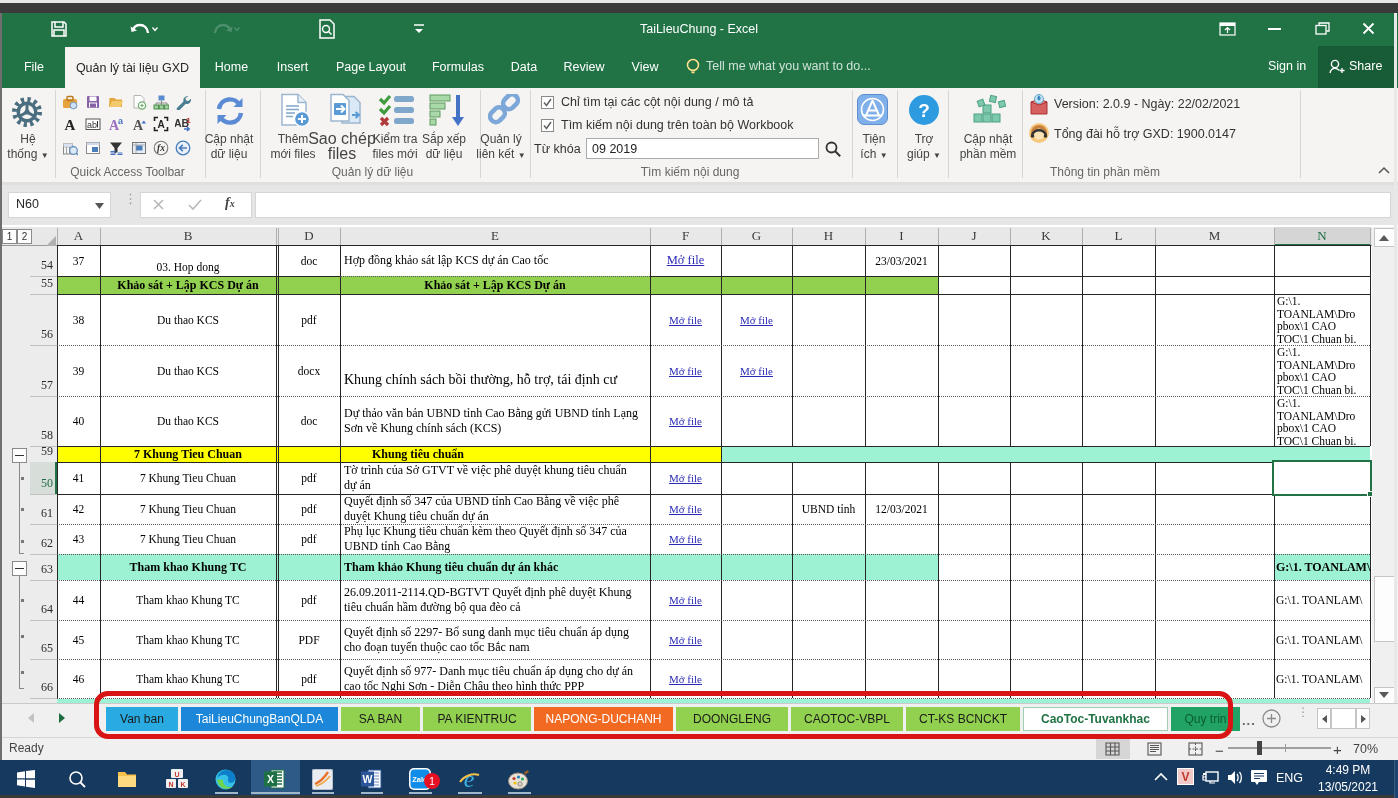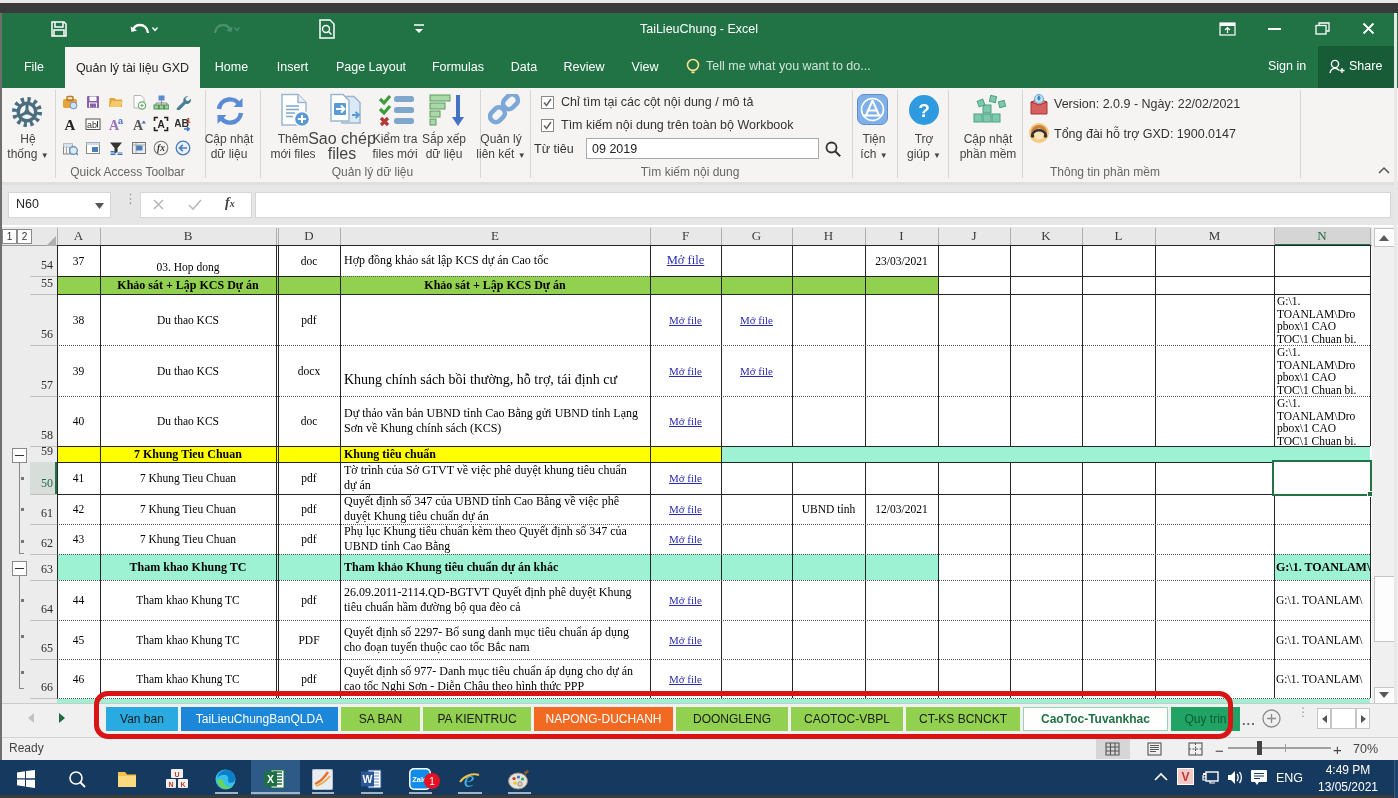--- a/index.html
+++ b/index.html
@@ -210,21 +210,21 @@
 <div class="abs" style="left:541px;top:96px;width:13px;height:13px;background:#fff;border:1px solid #8a8a8a;"></div>
 <svg class="abs" style="left:542px;top:97px;" width="11" height="11" viewBox="0 0 11 11">
       <path d="M2 5.5l2.5 3L9 2" fill="none" stroke="#666" stroke-width="1.6"></path>
     </svg>
 <div class="abs" style="left:561px;top:95px;font-size:12.5px;color:#333;">Chỉ tìm tại các cột nội dung / mô tả</div>
 <div class="abs" style="left:541px;top:119px;width:13px;height:13px;background:#fff;border:1px solid #8a8a8a;"></div>
 <svg class="abs" style="left:542px;top:120px;" width="11" height="11" viewBox="0 0 11 11">
       <path d="M2 5.5l2.5 3L9 2" fill="none" stroke="#666" stroke-width="1.6"></path>
     </svg>
 <div class="abs" style="left:561px;top:118px;font-size:12.5px;color:#333;">Tìm kiếm nội dung trên toàn bộ Workbook</div>
-<div class="abs" style="left:534px;top:142px;font-size:12.5px;color:#333;">Từ tiêu</div>
+<div class="abs" style="left:534px;top:142px;font-size:12.5px;color:#333;">Từ khóa</div>
 <div class="abs" style="left:586px;top:138px;width:233px;height:21px;background:#fff;border:1px solid #aaa;">
       <span style="position:absolute;left:5px;top:3px;font-size:12.5px;color:#222;">09 2019</span>
     </div>
 <svg class="abs" style="left:824px;top:140px;" width="18" height="18" viewBox="0 0 18 18">
       <circle cx="7.5" cy="7.5" r="5" fill="none" stroke="#333" stroke-width="1.8"></circle>
       <path d="M11.2 11.2l5 5" stroke="#333" stroke-width="2"></path>
     </svg>
 <div class="abs" style="left:560px;top:165px;width:260px;text-align:center;font-size:12px;color:#666;">Tìm kiếm nội dung</div>
 <svg class="abs" style="left:857px;top:94px;" width="31" height="31" viewBox="0 0 31 31">
 <rect x="0.5" y="0.5" width="30" height="30" rx="6.5" fill="#7fb0ea" stroke="#5e8fcc"></rect>
@@ -483,21 +483,21 @@
 <div class="cellt" style="left:344px;top:396px;width:306px;height:50px;display:flex;align-items:center;justify-content:flex-start;text-align:left;font-size:12px;font-weight:normal;color:#000;line-height:15px;">
       <span style="width:100%;">Dự thảo văn bản UBND tỉnh Cao Bằng gửi UBND tỉnh Lạng<br>Sơn về Khung chính sách (KCS)</span>
     </div>
 <div class="abs ctr" style="left:650px;top:396px;width:71px;height:50px;">
       <span class="link">Mở file</span>
     </div>
 <div class="cellt" style="left:100px;top:446px;width:176px;height:16px;display:flex;align-items:center;justify-content:center;text-align:center;font-size:12px;font-weight:bold;color:#000;">
       <span style="width:100%;">7 Khung Tieu Chuan</span>
     </div>
 <div class="cellt" style="left:344px;top:446px;width:306px;height:16px;display:flex;align-items:center;justify-content:flex-start;text-align:left;font-size:12px;font-weight:bold;color:#000;">
-      <span style="width:100%;">Khung tiêu chuẩn</span>
+      <span style="width:100%;margin-left:28px;">Khung tiêu chuẩn</span>
     </div>
 <div class="cellt" style="left:57px;top:462px;width:43px;height:32px;display:flex;align-items:center;justify-content:center;text-align:center;font-size:11.5px;font-weight:normal;color:#000;">
       <span style="width:100%;">41</span>
     </div>
 <div class="cellt" style="left:100px;top:462px;width:176px;height:32px;display:flex;align-items:center;justify-content:center;text-align:center;font-size:11.5px;font-weight:normal;color:#000;">
       <span style="width:100%;">7 Khung Tieu Chuan</span>
     </div>
 <div class="cellt" style="left:278px;top:462px;width:62px;height:32px;display:flex;align-items:center;justify-content:center;text-align:center;font-size:11.5px;font-weight:normal;color:#000;">
       <span style="width:100%;">pdf</span>
     </div>

